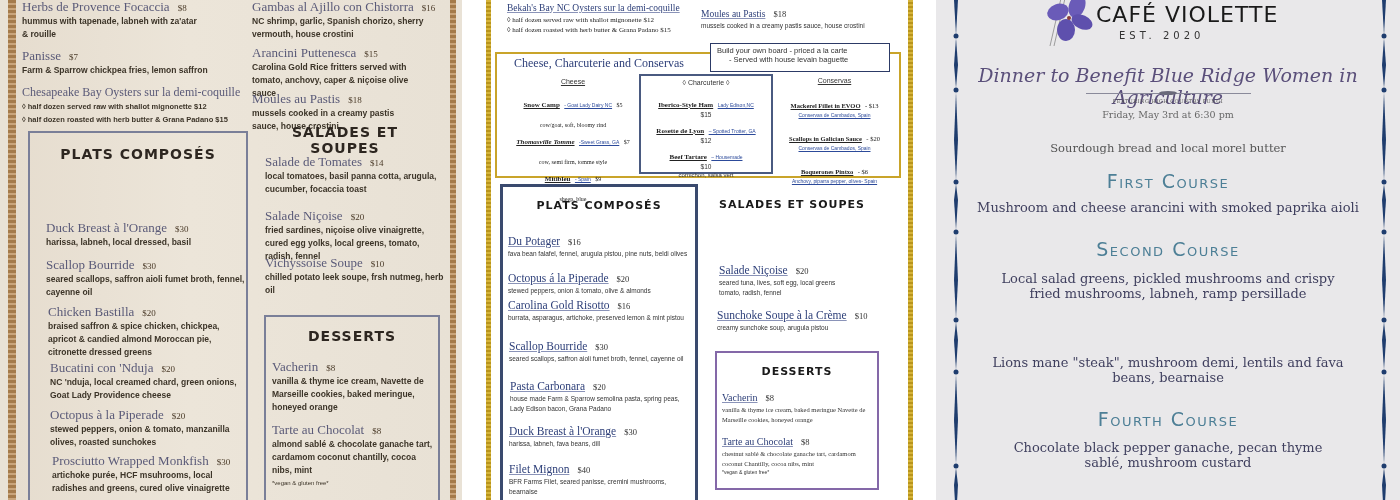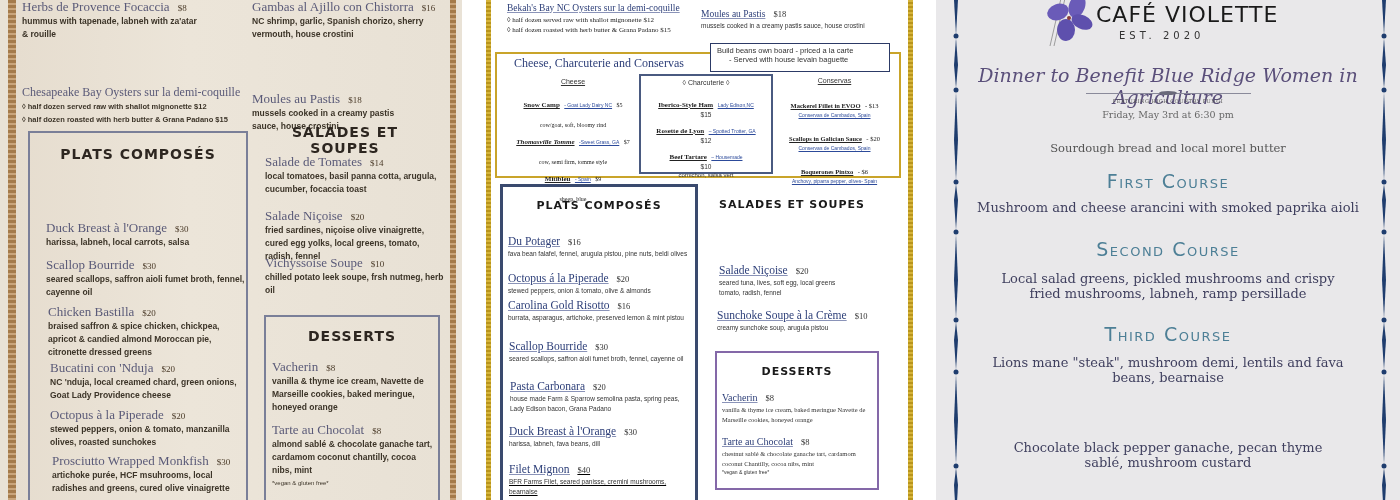--- a/index.html
+++ b/index.html
@@ -51,41 +51,49 @@
 
 <div class="panel" id="p1">
   <div class="frame-l"></div>
   <div class="page"></div>
   <div class="frame-r"></div>
 
   <div class="p1-item" style="left:22px; top:-3px; width:210px;">
     <span class="p1-name">Herbs de Provence Focaccia</span><span class="p1-price">$8</span>
     <div class="p1-desc" style="width:175px;">hummus with tapenade, labneh with za'atar &amp; rouille</div>
   </div>
+  <div class="p1-item" style="left:22px; top:46px; width:210px;">
+    <span class="p1-name">Panisse</span><span class="p1-price">$7</span>
+    <div class="p1-desc">Farm &amp; Sparrow chickpea fries, lemon saffron</div>
+  </div>
   <div class="p1-item" style="left:22px; top:82px; width:220px;">
     <span class="p1-name" style="font-size:12px;">Chesapeake Bay Oysters sur la demi-coquille</span>
     <div class="p1-desc" style="font-size:7.5px;">◊ half dozen served raw with shallot mignonette $12</div>
     <div class="p1-desc" style="font-size:7.5px;">◊ half dozen roasted with herb butter &amp; Grana Padano $15</div>
   </div>
 
   <div class="p1-item" style="left:252px; top:-3px; width:200px;">
     <span class="p1-name">Gambas al Ajillo con Chistorra</span><span class="p1-price">$16</span>
     <div class="p1-desc" style="width:185px;">NC shrimp, garlic, Spanish chorizo, sherry vermouth, house crostini</div>
   </div>
+  <div class="p1-item" style="left:252px; top:43px; width:200px;">
+    <span class="p1-name">Arancini Puttenesca</span><span class="p1-price">$15</span>
+    <div class="p1-desc" style="width:170px;">Carolina Gold Rice fritters served with tomato, anchovy, caper &amp; niçoise olive sauce</div>
+  </div>
   <div class="p1-item" style="left:252px; top:89px; width:200px;">
     <span class="p1-name">Moules au Pastis</span><span class="p1-price">$18</span>
     <div class="p1-desc" style="width:170px;">mussels cooked in a creamy pastis sauce, house crostini</div>
   </div>
 
   <div class="p1-box" style="left:28px; top:131px; width:220px; height:380px;"></div>
   <div class="p1-head" style="left:28px; top:146px; width:220px;">PLATS COMPOSÉS</div>
 
   <div class="p1-item" style="left:46px; top:218px; width:200px;">
     <span class="p1-name">Duck Breast à l'Orange</span><span class="p1-price">$30</span>
-    <div class="p1-desc">harissa, labneh, local carrots, salsa</div>
+    <div class="p1-desc">harissa, labneh, local dressed, basil</div>
   </div>
   <div class="p1-item" style="left:46px; top:255px; width:200px;">
     <span class="p1-name">Scallop Bourride</span><span class="p1-price">$30</span>
     <div class="p1-desc">seared scallops, saffron aioli fumet broth, fennel, cayenne oil</div>
   </div>
   <div class="p1-item" style="left:48px; top:302px; width:195px;">
     <span class="p1-name">Chicken Bastilla</span><span class="p1-price">$20</span>
     <div class="p1-desc">braised saffron &amp; spice chicken, chickpea, apricot &amp; candied almond Moroccan pie, citronette dressed greens</div>
   </div>
   <div class="p1-item" style="left:50px; top:358px; width:195px;">
@@ -137,21 +145,21 @@
     <div class="p2-small" style="margin-top:3px;">◊ half dozen served raw with shallot mignonette $12</div>
     <div class="p2-small" style="margin-top:2px;">◊ half dozen roasted with herb butter &amp; Grana Padano $15</div>
   </div>
   <div class="p2-item" style="left:239px; top:3px;">
     <span class="p2-name" style="font-size:9.5px;">Moules au Pastis</span><span class="p2-price">$18</span>
     <div class="p2-desc">mussels cooked in a creamy pastis sauce, house crostini</div>
   </div>
 
   <div style="position:absolute; left:33px; top:52px; width:406px; height:126px; border:2px solid #c9a42a;"></div>
   <div style="position:absolute; left:248px; top:43px; width:180px; height:29px; border:1.5px solid #2c3a66; background:#fff; padding:2px 6px;">
-    <div style="font-size:7.5px; color:#333; white-space:nowrap;">Build beans own board - priced a la carte</div>
+    <div style="font-size:7.5px; color:#333; white-space:nowrap;">Build your own board - priced a la carte</div>
     <div style="font-size:7.5px; color:#333; white-space:nowrap; padding-left:12px;">- Served with house levain baguette</div>
   </div>
   <div class="p2-name" style="position:absolute; left:52px; top:56px; font-size:12px; text-decoration:none;">Cheese, Charcuterie and Conservas</div>
 
   <div style="position:absolute; left:36px; top:77px; width:150px;" class="center">
     <div class="p2-desc" style="text-decoration:underline; font-size:7px;">Cheese</div>
     <div style="margin-top:6px;">
       <span class="p2-small" style="text-decoration:underline;"><b>Snow Camp</b></span>
       <span class="p2-sub" style="font-size:5px;">- Goat Lady Dairy NC</span>
       <span class="p2-small" style="font-size:6px;">$5</span>
@@ -230,21 +238,21 @@
     <div class="p2-desc">seared scallops, saffron aioli fumet broth, fennel, cayenne oil</div>
   </div>
   <div class="p2-item" style="left:48px; top:376px; width:180px;">
     <span class="p2-name">Pasta Carbonara</span><span class="p2-price">$20</span>
     <div class="p2-desc">house made Farm &amp; Sparrow semolina pasta, spring peas, Lady Edison bacon, Grana Padano</div>
   </div>
   <div class="p2-item" style="left:47px; top:421px; width:180px;">
     <span class="p2-name">Duck Breast à l'Orange</span><span class="p2-price">$30</span>
     <div class="p2-desc">harissa, labneh, fava beans, dill</div>
   </div>
-  <div class="p2-item" style="left:47px; top:459px; width:180px;text-decoration:underline;">
+  <div class="p2-item" style="left:47px; top:459px; width:180px;">
     <span class="p2-name">Filet Mignon</span><span class="p2-price">$40</span>
     <div class="p2-desc">BFR Farms Filet, seared panisse, cremini mushrooms, bearnaise</div>
   </div>
 
   <div class="p2-head" style="left:240px; top:198px; width:180px;">SALADES ET SOUPES</div>
   <div class="p2-item" style="left:257px; top:260px; width:180px;">
     <span class="p2-name">Salade Niçoise</span><span class="p2-price">$20</span>
     <div class="p2-desc" style="width:125px;">seared tuna, lives, soft egg, local greens tomato, radish, fennel</div>
   </div>
   <div class="p2-item" style="left:255px; top:305px; width:190px;">
@@ -324,17 +332,17 @@
   <div class="v-title" style="top:109px; font-family:'DejaVu Serif', serif; font-size:9.5px; color:#666;">Friday, May 3rd at 6:30 pm</div>
 
   <div class="v-title" style="top:141px; font-family:'DejaVu Serif', serif; font-size:11.5px; color:#555;">Sourdough bread and local morel butter</div>
 
   <div class="v-title course-h" style="top:170px;">First Course</div>
   <div class="v-title course-d" style="top:200px; padding:0 28px;">Mushroom and cheese  arancini with smoked paprika aioli</div>
 
   <div class="v-title course-h" style="top:238px;">Second Course</div>
   <div class="v-title course-d" style="top:271px; padding:0 48px;">Local salad greens, pickled mushrooms and crispy fried mushrooms, labneh, ramp persillade</div>
 
-  <div class="v-title course-h" style="top:323px;">Third Course</div>
   <div class="v-title course-d" style="top:355px; padding:0 40px;">Lions mane "steak", mushroom demi, lentils and fava beans, bearnaise</div>
 
+  <div class="v-title course-h" style="top:408px;">Fourth Course</div>
   <div class="v-title course-d" style="top:440px; padding:0 60px;">Chocolate black pepper ganache, pecan thyme sablé, mushroom custard</div>
 </div>
 
 </body></html>

